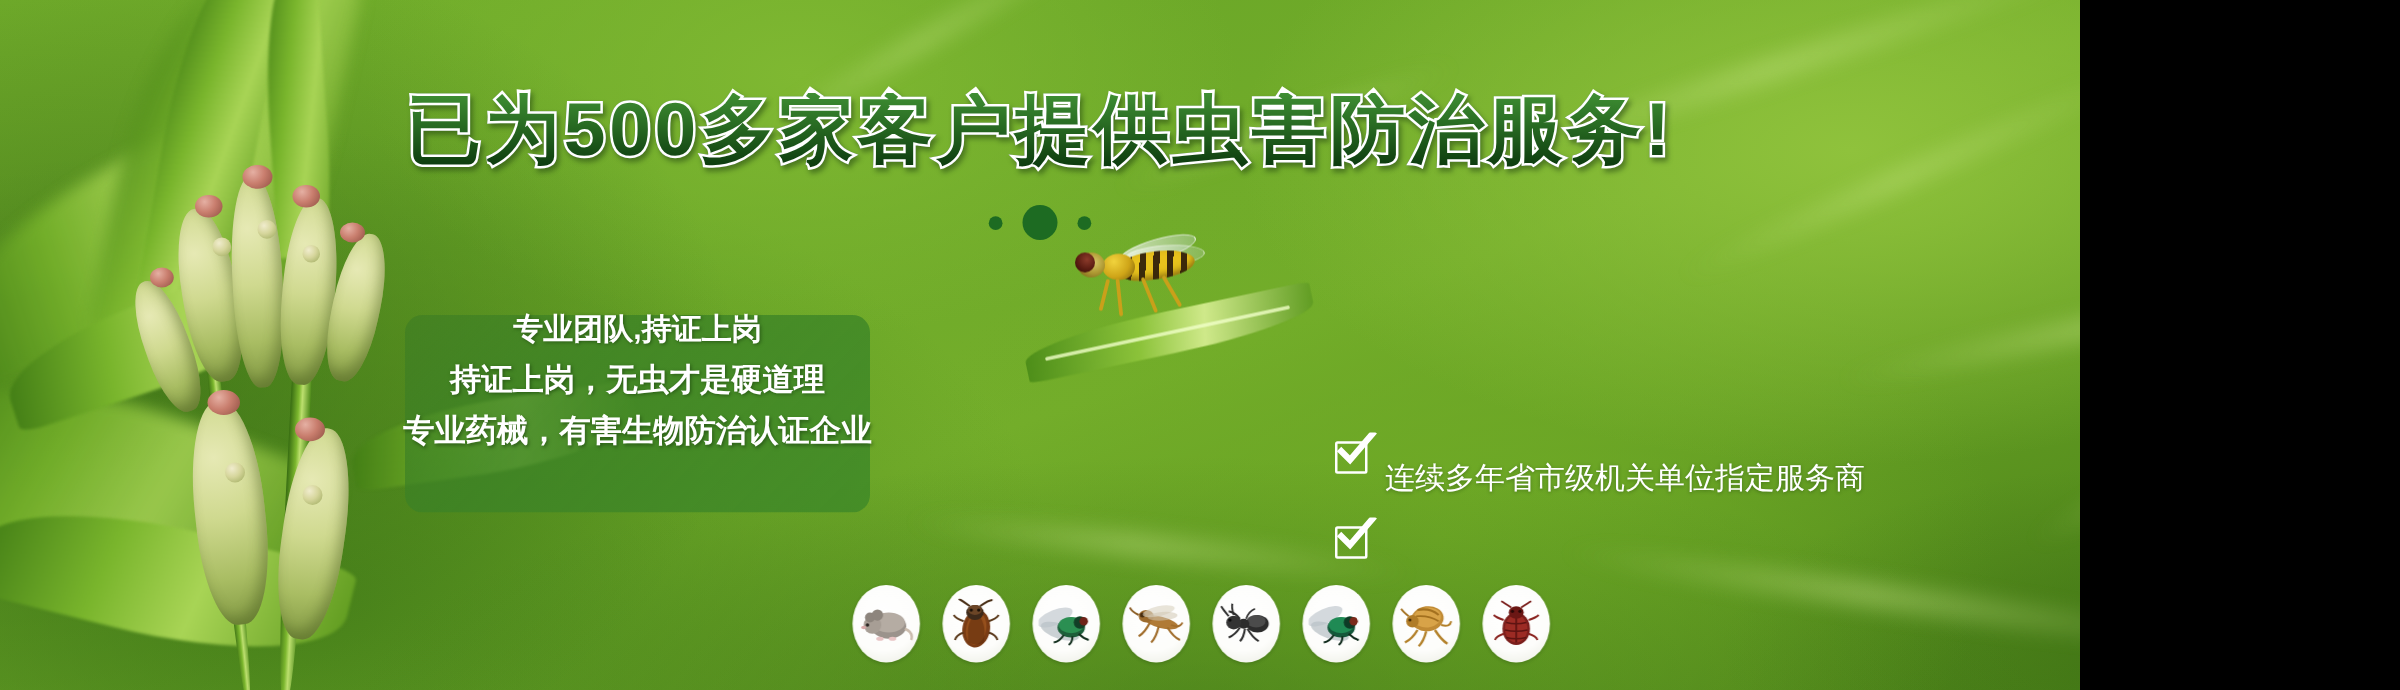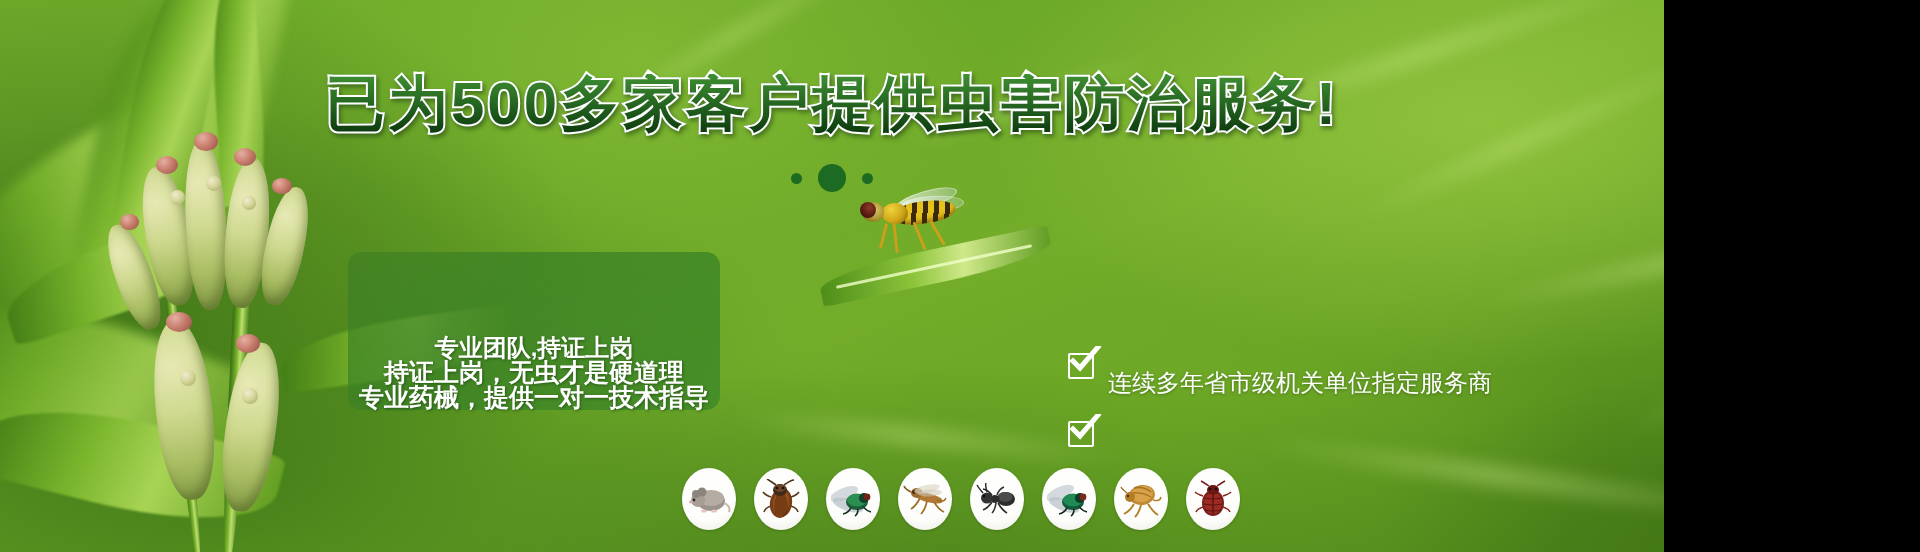--- a/index.html
+++ b/index.html
@@ -125,31 +125,31 @@
     align-items: center;
     gap: 16px;
   }
   .dots span { display: block; border-radius: 50%; background: #1d6b22; }
   .dots .d-s { width: 11px; height: 11px; }
   .dots .d-l { width: 28px; height: 28px; }
 
   
   .feature-box {
     position: absolute;
-    left: 348px;
+    left: 324px;
     top: 252px;
     width: 372px;
     height: 158px;
     border-radius: 14px 14px 14px 14px;
     background: linear-gradient(135deg, rgba(58,122,36,0.55) 0%, rgba(60,130,38,0.78) 35%, rgba(64,138,40,0.86) 100%);
     display: flex;
     flex-direction: column;
     align-items: center;
-    justify-content: flex-end;
-    gap: 0;
+    justify-content: flex-start;
+    gap: 16px;
   }
   .feature-line {
     color: #ffffff;
     font-weight: bold;
     font-size: 25px;
     line-height: 1;
     white-space: nowrap;
     text-shadow: 1px 1px 3px rgba(18,50,10,.55);
   }
   .feature-line.l1 { font-size: 24px; }
@@ -346,21 +346,21 @@
 
   <div class="dots">
     <span class="d-s"></span>
     <span class="d-l"></span>
     <span class="d-s"></span>
   </div>
 
   <div class="feature-box">
     <div class="feature-line l1">专业团队,持证上岗</div>
     <div class="feature-line l2">持证上岗，无虫才是硬道理</div>
-    <div class="feature-line l3">专业药械，提供一对一技术指导</div>
+    <div class="feature-line l3">专业药械，有害生物防治认证企业</div>
   </div>
 
   <div class="fly-scene">
     <div class="fly-leaf"></div>
     <div class="fly-leaf-vein"></div>
     <div class="fly-body">
       <div class="fly-wing w1"></div>
       <div class="fly-wing w2"></div>
       <div class="fly-abdomen"></div>
       <div class="fly-thorax"></div>

